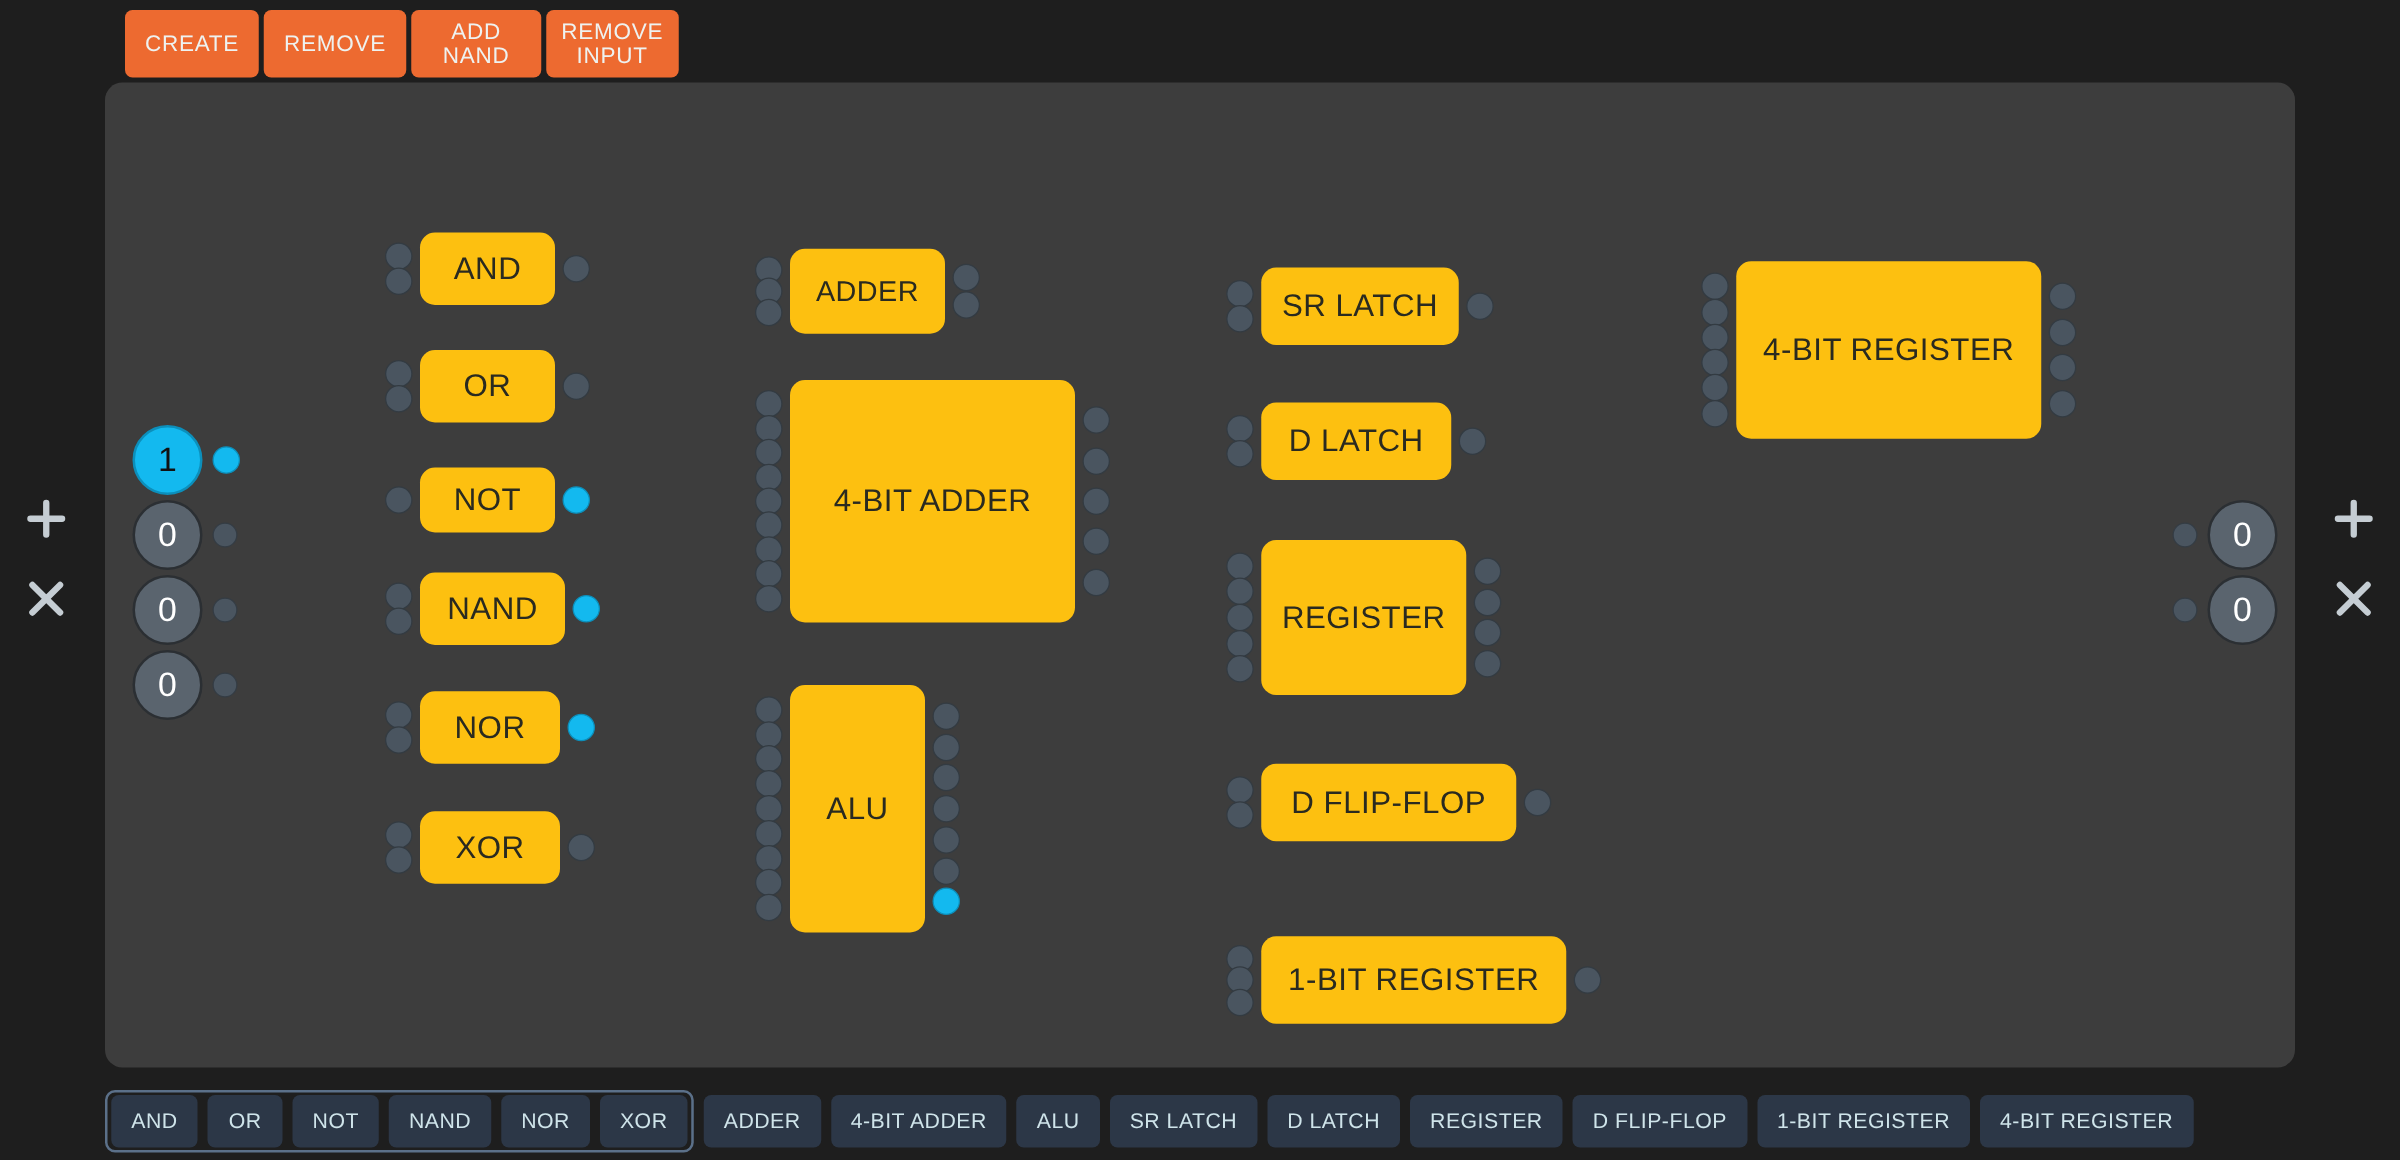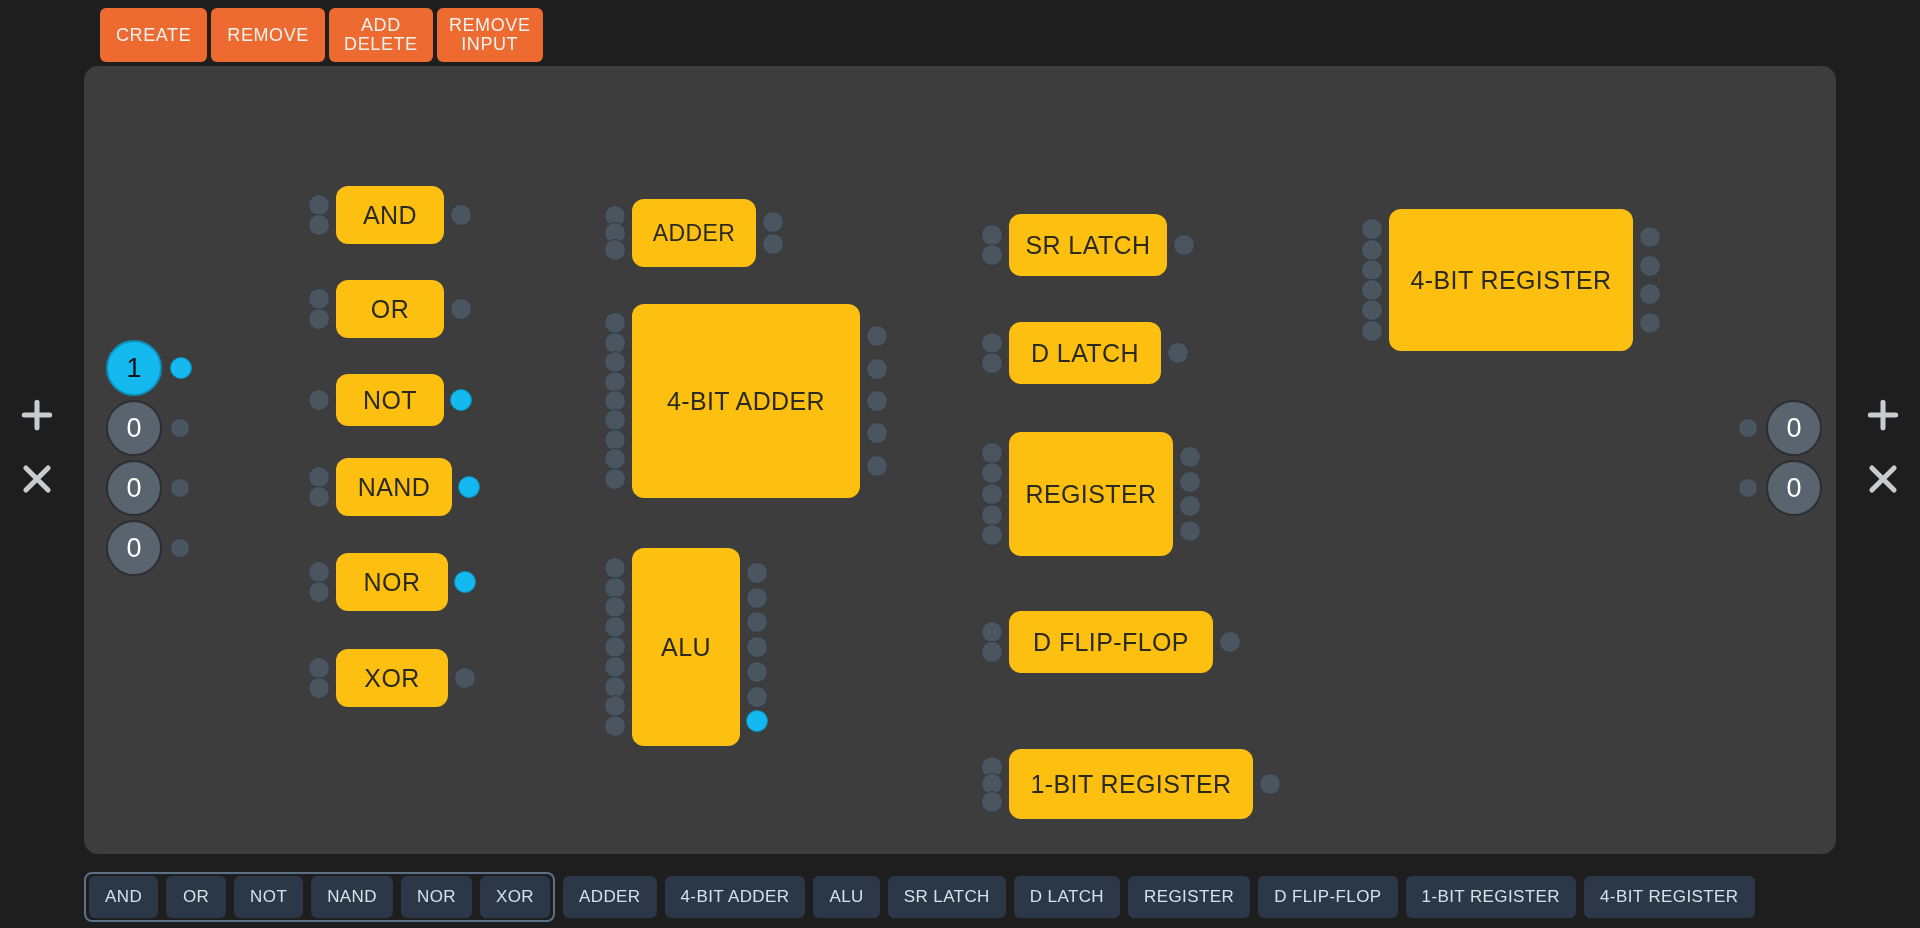--- a/index.html
+++ b/index.html
@@ -127,21 +127,21 @@
 </style>
 </head>
 <body>
 
 <div id="app">
 
   <div id="top-toolbar">
       <button class="tool-btn">CREATE</button>
       <button class="tool-btn">REMOVE</button>
       <button class="tool-btn two-line">ADD
-DELETE</button>
+NAND</button>
       <button class="tool-btn two-line">REMOVE
 INPUT</button>
     </div>
 
   <div id="canvas-panel">
     <div id="blocks-layer">
         <div class="block" style="left: 252px; top: 120px; width: 108px; height: 58px;">AND</div>
         <div class="pin" style="top: 128.333px; left: 224px;"></div>
         <div class="pin" style="top: 147.667px; left: 224px;"></div>
         <div class="pin" style="top: 138px; left: 366px;"></div>

